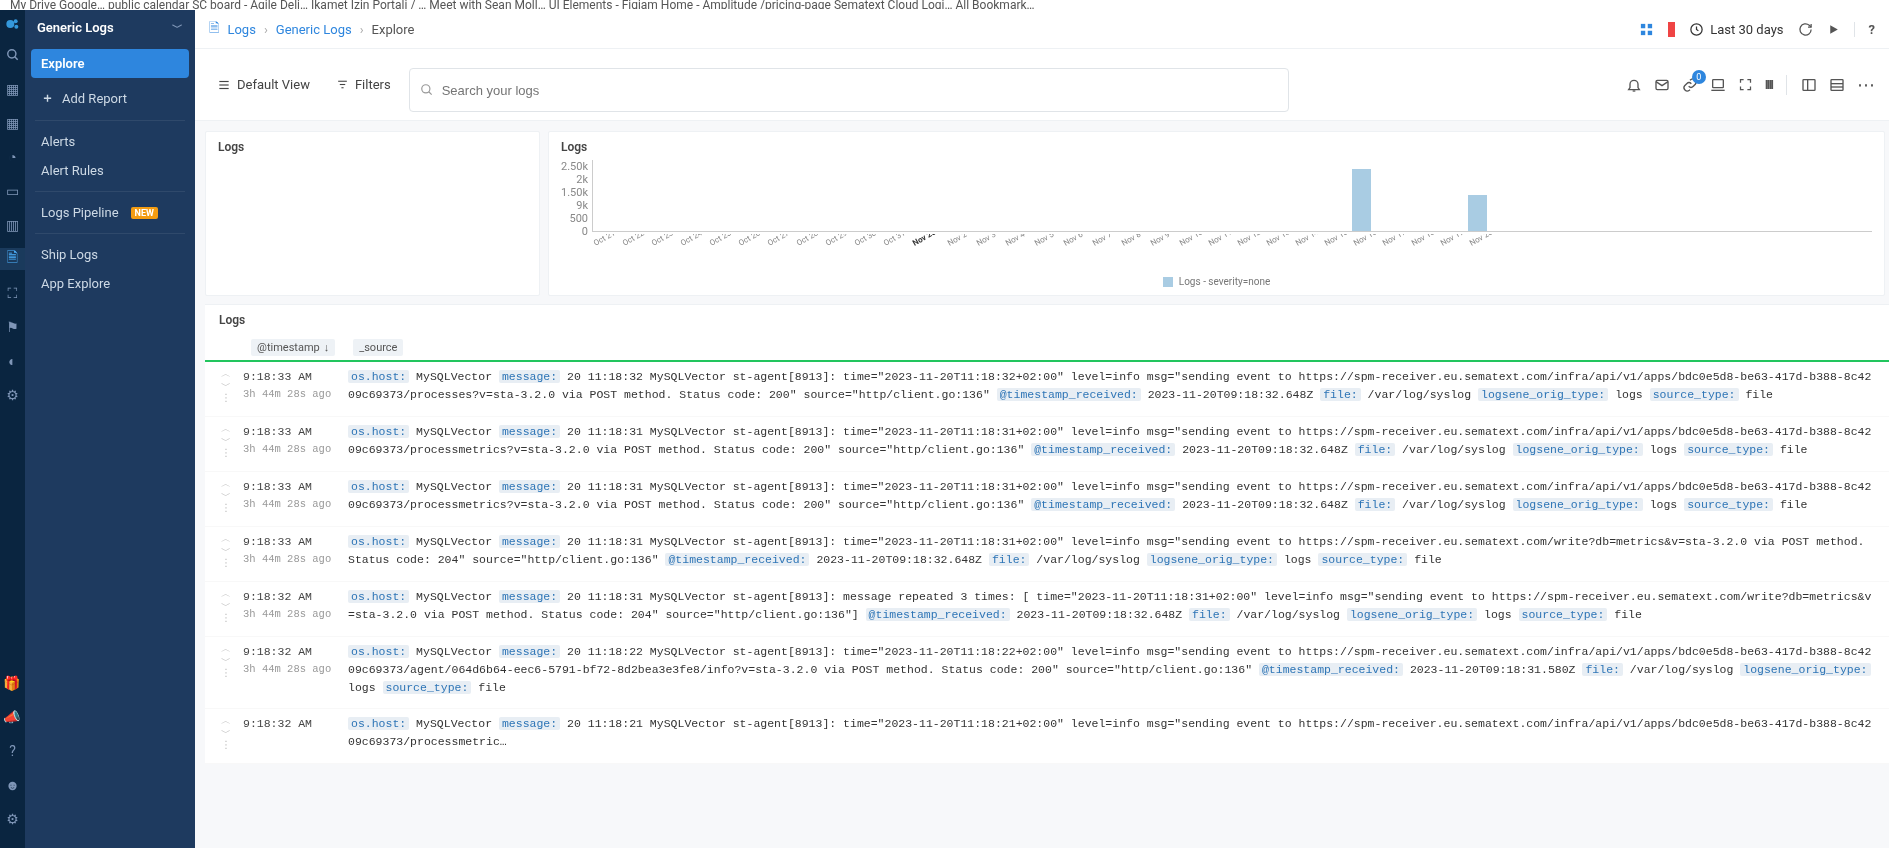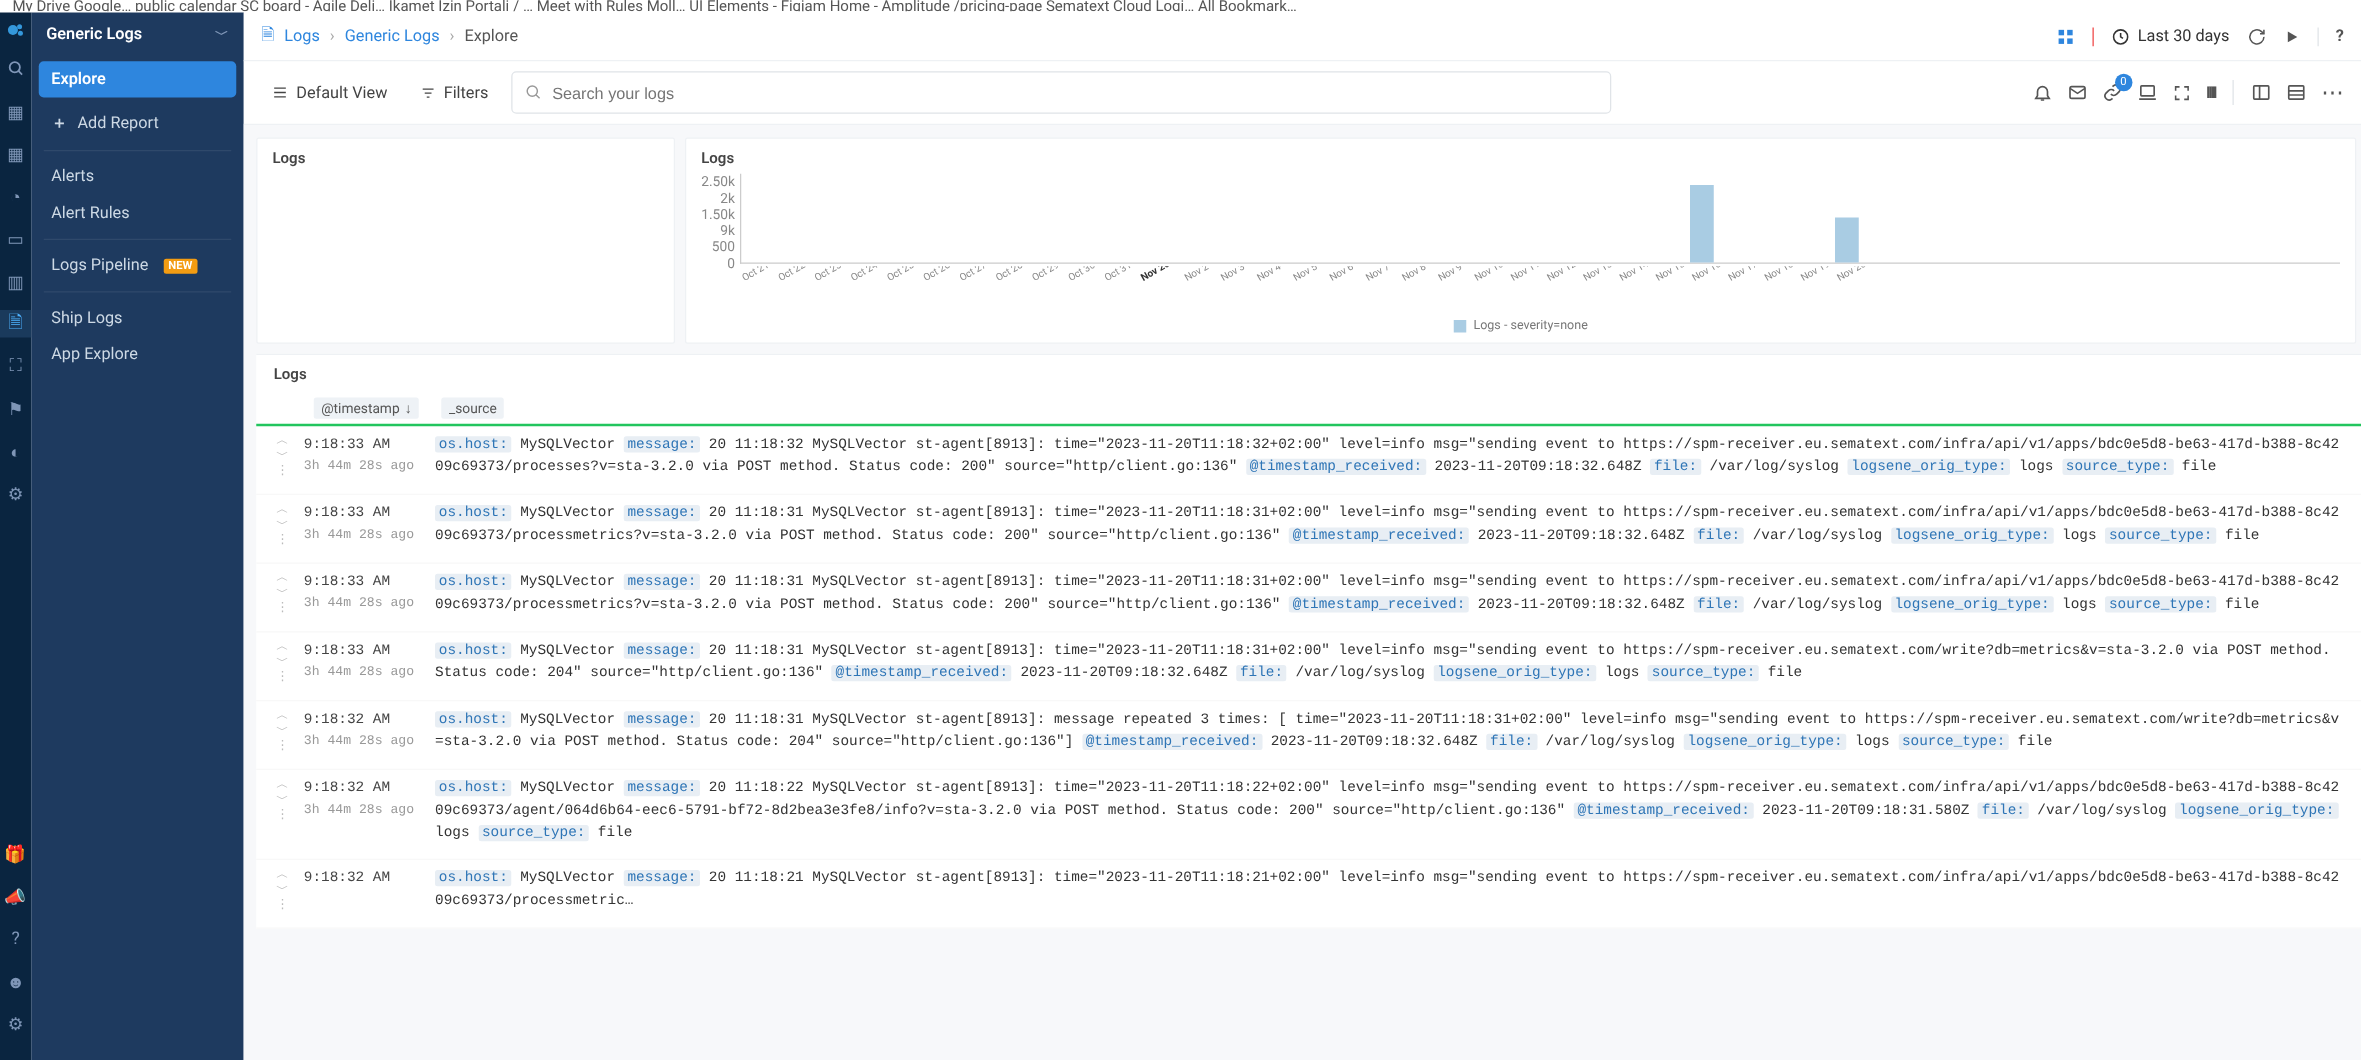--- a/index.html
+++ b/index.html
@@ -33,29 +33,29 @@
   
   .main { flex:1; display:flex; flex-direction:column; min-width:0; background:#fff; }
 
   
   .crumb-row { display:flex; align-items:center; padding: 8px 14px; border-bottom:1px solid #eef1f4; gap:8px; color:#555; }
   .crumb-row .file-icon { color:#2e86de; }
   .crumb-row a { color:#2e86de; cursor:pointer; }
   .crumb-row .sep { color:#aaa; }
   .crumb-row .current { color:#555; }
   .crumb-right { margin-left:auto; display:flex; align-items:center; gap:14px; color:#555; }
-  .crumb-right .timerange { display:flex; align-items:center; gap:6px; cursor:pointer; border-left:1px solid #ef4444; padding-left:14px; color:#333; }
+  .crumb-right .timerange { display:flex; align-items:center; gap:6px; cursor:pointer; border-left:7px solid #ef4444; padding-left:14px; color:#333; }
   .crumb-right .btn-icon { cursor:pointer; color:#555; }
   .crumb-right .apps-icon { color:#2e86de; font-size:15px; cursor:pointer; }
   .crumb-right .help-icon { border-left:1px solid #e0e4e8; padding-left:14px; font-weight:bold; cursor:pointer; }
 
   
   .toolbar { display:flex; align-items:center; padding: 8px 14px; gap:10px; border-bottom:1px solid #eef1f4; }
   .tool-btn { display:flex; align-items:center; gap:6px; padding:6px 8px; color:#444; cursor:pointer; border-radius:4px; font-size:13px; }
-  .search-wrap { flex:1; max-width: 880px; display:flex; align-items:center; border:1px solid #e0e4e8; border-radius:4px; padding:0 10px; height:34px; }
+  .search-wrap { flex:1; max-width: 880px; display:flex; align-items:center; border:1px solid #e0e4e8; border-radius:4px; padding:0 10px; height:44px;margin-top:11px; }
   .search-wrap input { border:none; outline:none; flex:1; font-size:13px; background:transparent; }
   .search-wrap .s-icon { color:#999; margin-right:8px; }
   .toolbar-right { margin-left:auto; display:flex; align-items:center; gap:12px; color:#555; }
   .toolbar-right .ico { cursor:pointer; position:relative; }
   .toolbar-right .link-badge { position:absolute; top:-7px; right:-8px; background:#2e86de; color:#fff; border-radius:50%; width:14px; height:14px; font-size:9px; display:flex; align-items:center; justify-content:center; }
   .toolbar-right .divider { width:1px; height:20px; background:#e0e4e8; margin:0 2px; }
 
   
   .content { flex:1; overflow:auto; background:#f7f8fa; padding:10px 0 0 10px; }
 
@@ -100,21 +100,21 @@
   .row-time .ago { font-size:10.5px; color:#999; }
   .row-body { flex:1; color:#333; word-break:break-all; white-space:normal; }
   .field-key { background:#e8eef4; color:#2e75b6; padding:0 3px; border-radius:2px; }
   .field-val { color:#333; }
 
   svg { display:block; }
 </style>
 </head>
 <body>
 
-<div class="bookmarks-bar">My Drive  Google…   public calendar   SC board - Agile Deli…   Ikamet Izin Portali / …   Meet with Rules Moll…   UI Elements - Figjam   Home - Amplitude   /pricing-page   Sematext Cloud Logi…        All Bookmark…</div>
+<div class="bookmarks-bar">My Drive  Google…   public calendar   SC board - Agile Deli…   Ikamet Izin Portali / …   Meet with Sean Moll…   UI Elements - Figjam   Home - Amplitude   /pricing-page   Sematext Cloud Logi…        All Bookmark…</div>
 
 <div class="app">
 
   <div class="rail">
     <div class="logo">
       <svg width="16" height="16" viewBox="0 0 24 24" fill="currentColor">
           <circle cx="8" cy="12" r="6"></circle>
           <circle cx="16" cy="8" r="3"></circle>
           <circle cx="17" cy="16" r="3"></circle>
         </svg>

